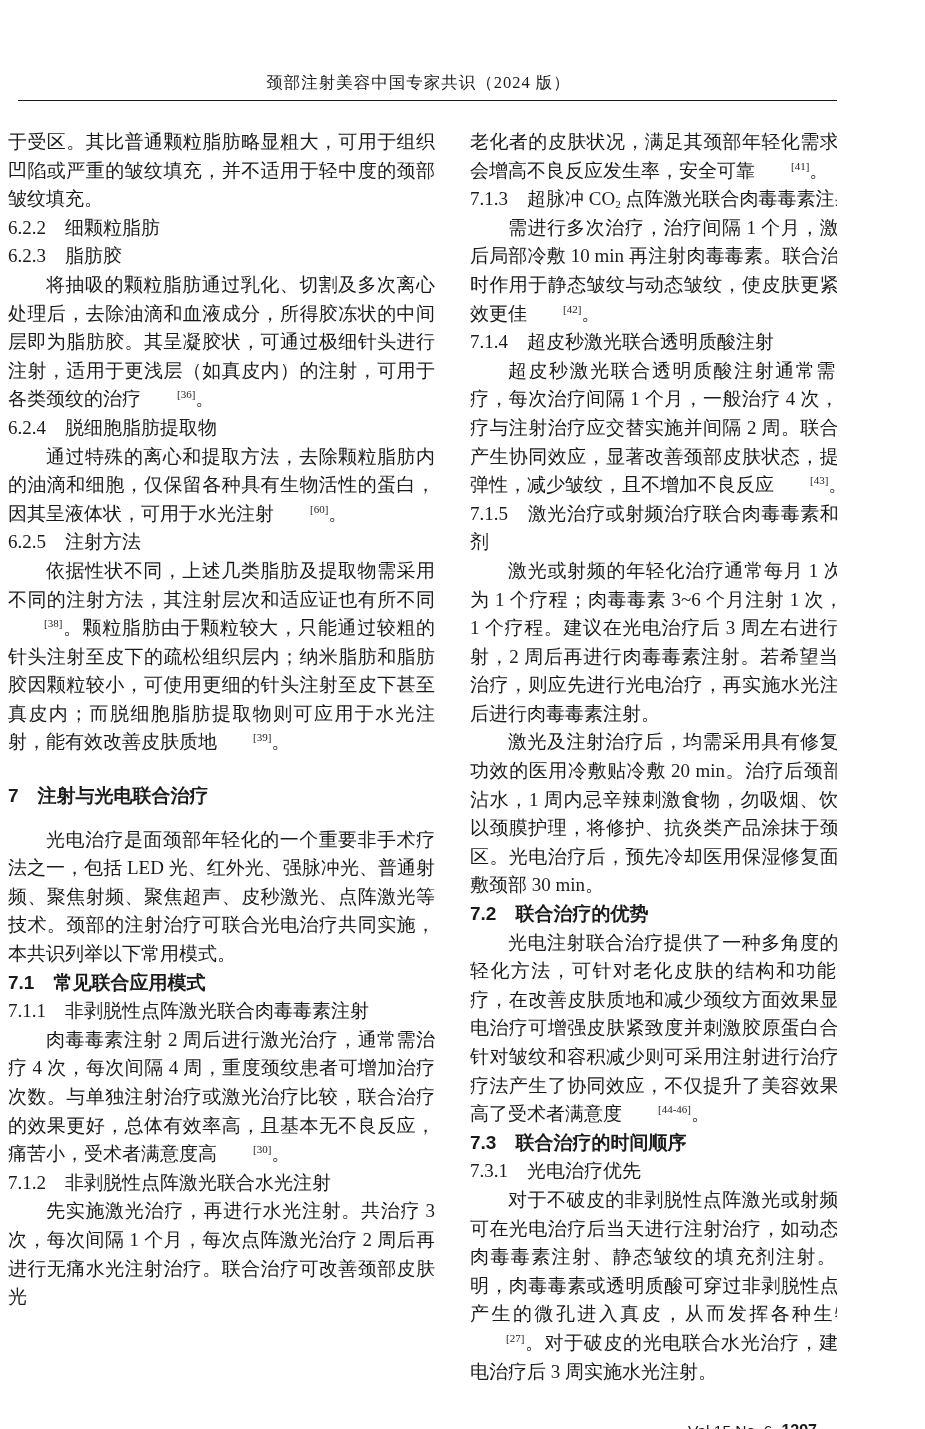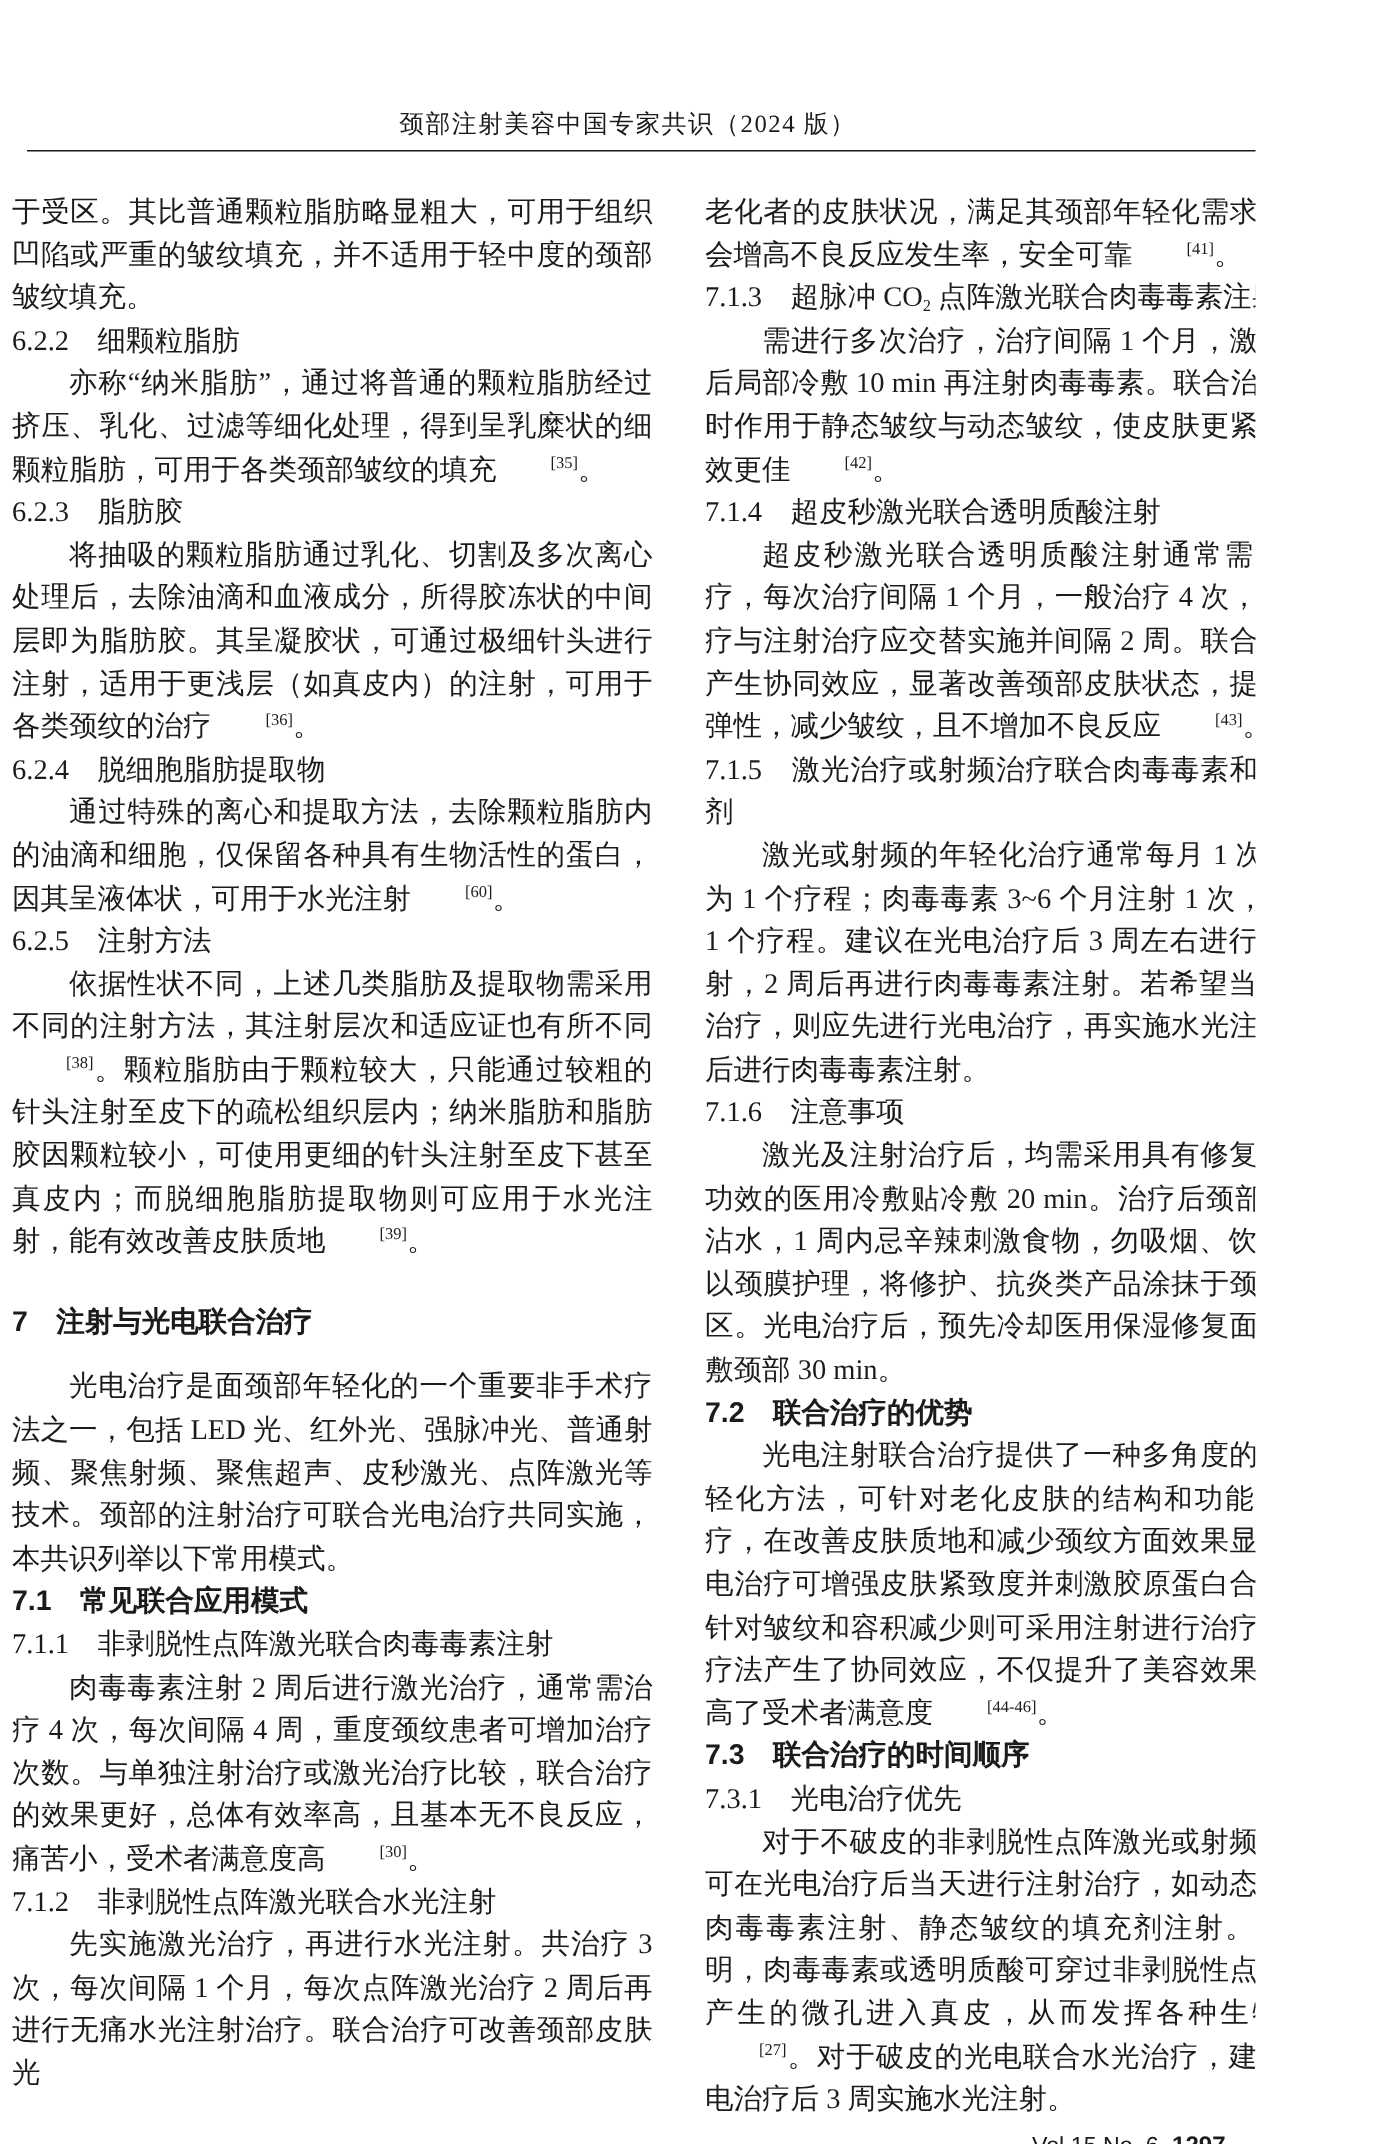--- a/index.html
+++ b/index.html
@@ -100,21 +100,20 @@
 </head>
 <body>
 
 <div class="page">
   <div class="head-title">颈部注射美容中国专家共识（2024 版）</div>
   <hr class="head-rule">
   <main class="columns">
     <section class="col" id="col-left">
         <div class="body">于受区。其比普通颗粒脂肪略显粗大，可用于组织凹陷或严重的皱纹填充，并不适用于轻中度的颈部皱纹填充。</div>
         <div class="h3">6.2.2　细颗粒脂肪</div>
-        <div class="body indent">亦称“纳米脂肪”，通过将普通的颗粒脂肪经过挤压、乳化、过滤等细化处理，得到呈乳糜状的细颗粒脂肪，可用于各类颈部皱纹的填充<sup class="cite">[35]</sup>。</div>
         <div class="h3">6.2.3　脂肪胶</div>
         <div class="body indent">将抽吸的颗粒脂肪通过乳化、切割及多次离心处理后，去除油滴和血液成分，所得胶冻状的中间层即为脂肪胶。其呈凝胶状，可通过极细针头进行注射，适用于更浅层（如真皮内）的注射，可用于各类颈纹的治疗<sup class="cite">[36]</sup>。</div>
         <div class="h3">6.2.4　脱细胞脂肪提取物</div>
         <div class="body indent">通过特殊的离心和提取方法，去除颗粒脂肪内的油滴和细胞，仅保留各种具有生物活性的蛋白，因其呈液体状，可用于水光注射<sup class="cite">[60]</sup>。</div>
         <div class="h3">6.2.5　注射方法</div>
         <div class="body indent">依据性状不同，上述几类脂肪及提取物需采用不同的注射方法，其注射层次和适应证也有所不同<sup class="cite">[38]</sup>。颗粒脂肪由于颗粒较大，只能通过较粗的针头注射至皮下的疏松组织层内；纳米脂肪和脂肪胶因颗粒较小，可使用更细的针头注射至皮下甚至真皮内；而脱细胞脂肪提取物则可应用于水光注射，能有效改善皮肤质地<sup class="cite">[39]</sup>。</div>
         <div class="h1">7　注射与光电联合治疗</div>
         <div class="body indent">光电治疗是面颈部年轻化的一个重要非手术疗法之一，包括 LED 光、红外光、强脉冲光、普通射频、聚焦射频、聚焦超声、皮秒激光、点阵激光等技术。颈部的注射治疗可联合光电治疗共同实施，本共识列举以下常用模式。</div>
         <div class="h2">7.1　常见联合应用模式</div>
         <div class="h3">7.1.1　非剥脱性点阵激光联合肉毒毒素注射</div>
@@ -123,21 +122,20 @@
         <div class="body indent">先实施激光治疗，再进行水光注射。共治疗 3 次，每次间隔 1 个月，每次点阵激光治疗 2 周后再进行无痛水光注射治疗。联合治疗可改善颈部皮肤光</div>
       </section>
     <section class="col" id="col-right">
         <div class="body">老化者的皮肤状况，满足其颈部年轻化需求，且不会增高不良反应发生率，安全可靠<sup class="cite">[41]</sup>。</div>
         <div class="h3">7.1.3　超脉冲 CO<sub class="chem">2</sub> 点阵激光联合肉毒毒素注射</div>
         <div class="body indent">需进行多次治疗，治疗间隔 1 个月，激光治疗后局部冷敷 10 min 再注射肉毒毒素。联合治疗可同时作用于静态皱纹与动态皱纹，使皮肤更紧致，疗效更佳<sup class="cite">[42]</sup>。</div>
         <div class="h3">7.1.4　超皮秒激光联合透明质酸注射</div>
         <div class="body indent">超皮秒激光联合透明质酸注射通常需多次治疗，每次治疗间隔 1 个月，一般治疗 4 次，激光治疗与注射治疗应交替实施并间隔 2 周。联合治疗可产生协同效应，显著改善颈部皮肤状态，提高皮肤弹性，减少皱纹，且不增加不良反应<sup class="cite">[43]</sup>。</div>
         <div class="h3">7.1.5　激光治疗或射频治疗联合肉毒毒素和水光制剂</div>
         <div class="body indent">激光或射频的年轻化治疗通常每月 1 次，3 次为 1 个疗程；肉毒毒素 3~6 个月注射 1 次，3 次为 1 个疗程。建议在光电治疗后 3 周左右进行水光注射，2 周后再进行肉毒毒素注射。若希望当天完成治疗，则应先进行光电治疗，再实施水光注射，最后进行肉毒毒素注射。</div>
-        <div class="h3">7.1.6　注意事项</div>
         <div class="body indent">激光及注射治疗后，均需采用具有修复、抗炎功效的医用冷敷贴冷敷 20 min。治疗后颈部 6 h 勿沾水，1 周内忌辛辣刺激食物，勿吸烟、饮酒。予以颈膜护理，将修护、抗炎类产品涂抹于颈部治疗区。光电治疗后，预先冷却医用保湿修复面膜，冷敷颈部 30 min。</div>
         <div class="h2">7.2　联合治疗的优势</div>
         <div class="body indent">光电注射联合治疗提供了一种多角度的颈部年轻化方法，可针对老化皮肤的结构和功能进行治疗，在改善皮肤质地和减少颈纹方面效果显著。光电治疗可增强皮肤紧致度并刺激胶原蛋白合成，而针对皱纹和容积减少则可采用注射进行治疗。联合疗法产生了协同效应，不仅提升了美容效果，也提高了受术者满意度<sup class="cite">[44-46]</sup>。</div>
         <div class="h2">7.3　联合治疗的时间顺序</div>
         <div class="h3">7.3.1　光电治疗优先</div>
         <div class="body indent">对于不破皮的非剥脱性点阵激光或射频治疗，可在光电治疗后当天进行注射治疗，如动态皱纹的肉毒毒素注射、静态皱纹的填充剂注射。研究表明，肉毒毒素或透明质酸可穿过非剥脱性点阵激光产生的微孔进入真皮，从而发挥各种生物效应<sup class="cite">[27]</sup>。对于破皮的光电联合水光治疗，建议在光电治疗后 3 周实施水光注射。</div>
       </section>
   </main>
   <div class="page-footer">
     <span>Vol.15  No.  6</span><span class="pagenum">1297</span>

